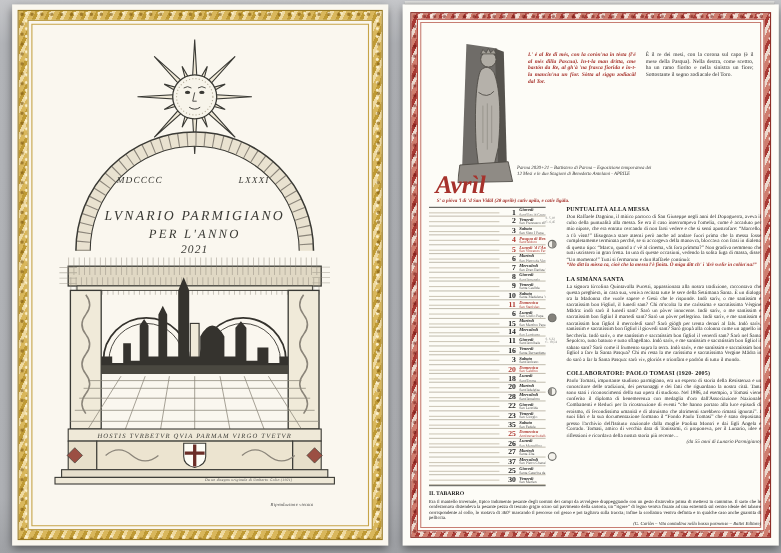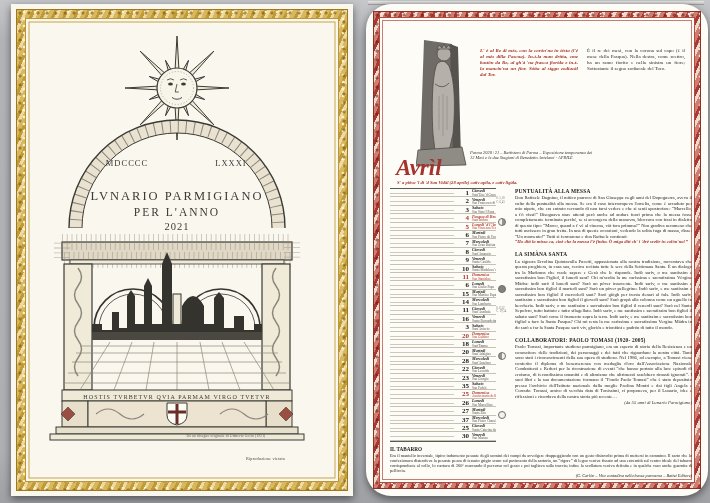--- a/index.html
+++ b/index.html
@@ -1,20 +1,20 @@
 <!DOCTYPE html>
 <html><head>
 <meta charset="utf-8">
 <style>
   html,body{margin:0;padding:0;}
   body{width:710px;height:503px;overflow:hidden;background:#b4b6ba;font-family:"Liberation Serif",serif;}
   .stage{position:relative;width:710px;height:503px;background:linear-gradient(180deg,#c6c7ca 0%,#b2b4b8 8%,#aeb0b4 90%,#9fa1a5 100%);}
   .page{position:absolute;top:4px;height:492px;width:342px;box-shadow:0 3px 8px rgba(0,0,0,.5);}
-  .page-left{left:11px;background:#faf7ef;}
-  .page-right{left:366px;background:#fdfcf7;border-radius:25px;}
+  .page-left{left:11px;background:#faf7ef;font-style:italic;}
+  .page-right{left:366px;background:#fdfcf7;}
   .stack-edge{position:absolute;left:368px;top:1px;width:336px;height:3px;background:linear-gradient(180deg,#e7e7e5,#c2c2c0);box-shadow:0 1px 0 #9b9b99;}
 
   
   .band{position:absolute;border:1px solid #9a7b24;}
   .gold-band{inset:5px;background:
     radial-gradient(circle at 3px 3px, rgba(122,84,12,.6) 1.2px, transparent 1.9px) 0 0/9px 9px,
     radial-gradient(circle at 7px 2px, rgba(255,246,216,.9) 1px, transparent 1.7px) 0 0/11px 7px,
     repeating-linear-gradient(115deg,#d9b75c 0 4px,#bf9a35 4px 7px,#eed9a0 7px 10px);}
   .gold-inner{position:absolute;inset:14px;background:#faf7ef;border:1.5px solid #b8963a;box-shadow:inset 0 0 0 2.5px #faf7ef, inset 0 0 0 3.5px #c6a448;}
   .red-band{inset:7px;border:1px solid #8e2f28;background:

